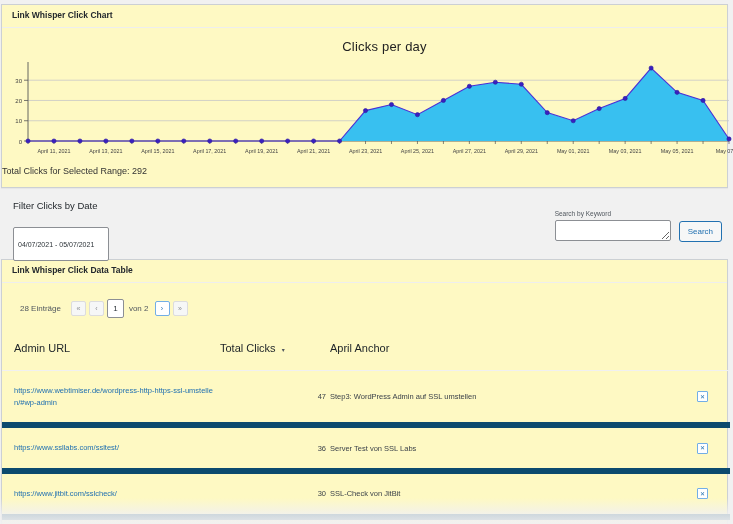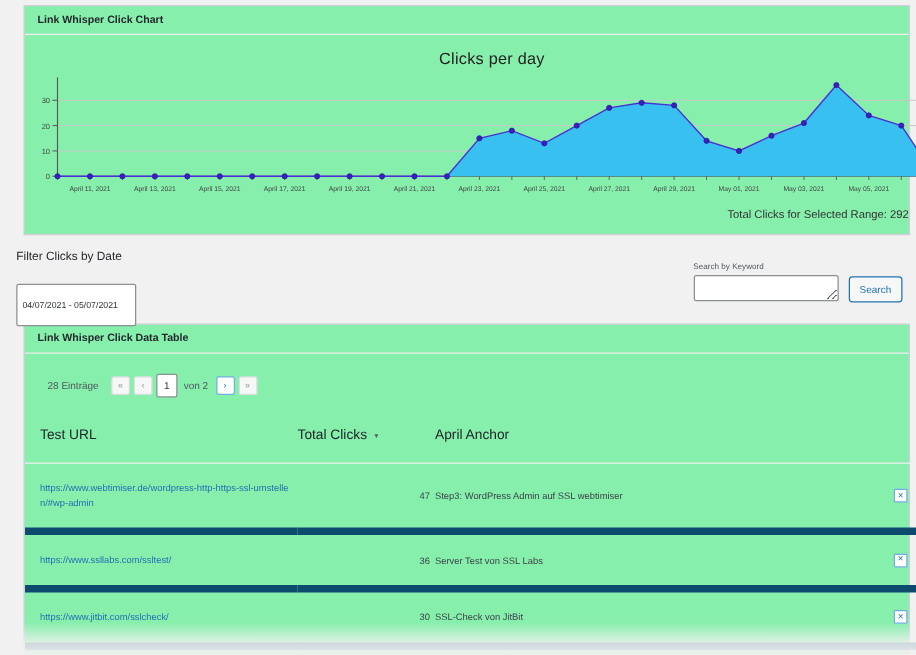--- a/index.html
+++ b/index.html
@@ -8,23 +8,23 @@
     width: 733px; height: 524px;
     background: #f1f1f1;
     font-family: "Liberation Sans", sans-serif;
     -webkit-font-smoothing: antialiased;
     overflow: hidden;
   }
   .wrap { width: 733px; height: 524px; position: relative; }
 
   
   .panel {
-    background: #86efac;
+    background: #fef9c3;
     border: 1px solid #ccd0d4;
-    margin: 4px 5px 0 19px;
+    margin: 4px 5px 0 1px;
     box-shadow: 0 1px 1px rgba(0,0,0,.04);
   }
   .panel-head {
     border-bottom: 1px solid #eeeeee;
     padding: 5px 10px 6px 10px;
     font-size: 8.5px;
     font-weight: bold;
     color: #23282d;
     line-height: 1.3;
   }
@@ -36,21 +36,21 @@
     text-align: center;
     font-size: 13px;
     color: #222;
     font-weight: normal;
     margin: 5px 0 2px 0;
     letter-spacing: .2px;
     padding-left: 40px;
   }
   .chart-svg-box { width: 100%; height: 105px; }
   .chart-total {
-    text-align: right;
+    text-align: left;
     font-size: 9px;
     color: #333;
     padding: 5px 0 7px 0;
   }
 
   
   .filter-row {
     margin: 10px 5px 0 5px;
     padding: 2px 6px 8px 6px;
     position: relative;
@@ -339,38 +339,38 @@
         <div class="pg-num">1</div>
         <span class="pg-of">von 2</span>
         <div class="pg-btn active-next">›</div>
         <div class="pg-btn">»</div>
       </div>
 
       <table class="clicks">
         <thead>
           <tr>
             <th class="col-url">
-              <span>Test URL</span>
+              <span>Admin URL</span>
             </th>
             <th class="col-clicks">
               <span>Total Clicks</span><span class="sort-caret">▾</span>
             </th>
             <th class="col-anchor">
               <span>April Anchor</span>
             </th>
             <th class="col-del"></th>
           </tr>
         </thead>
         <tbody id="table-body">
             <tr class="row-0">
               <td class="col-url">
                 <a class="cell-link" href="#">https://www.webtimiser.de/wordpress-http-https-ssl-umstellen/#wp-admin</a>
               </td>
               <td class="col-clicks cell-clicks">47</td>
-              <td class="col-anchor cell-anchor">Step3: WordPress Admin auf SSL webtimiser</td>
+              <td class="col-anchor cell-anchor">Step3: WordPress Admin auf SSL umstellen</td>
               <td class="col-del">
                 <div class="del-btn">✕</div>
               </td>
             </tr>
             <tr class="row-1">
               <td class="col-url">
                 <a class="cell-link" href="#">https://www.ssllabs.com/ssltest/</a>
               </td>
               <td class="col-clicks cell-clicks">36</td>
               <td class="col-anchor cell-anchor">Server Test von SSL Labs</td>

